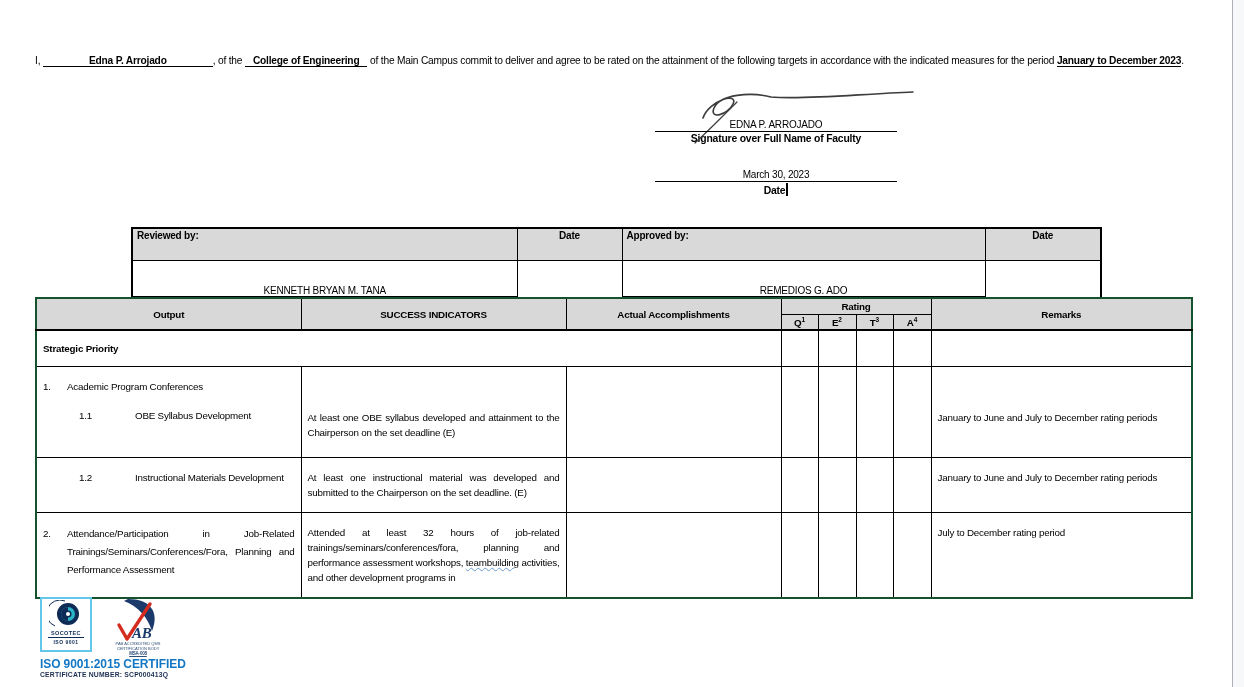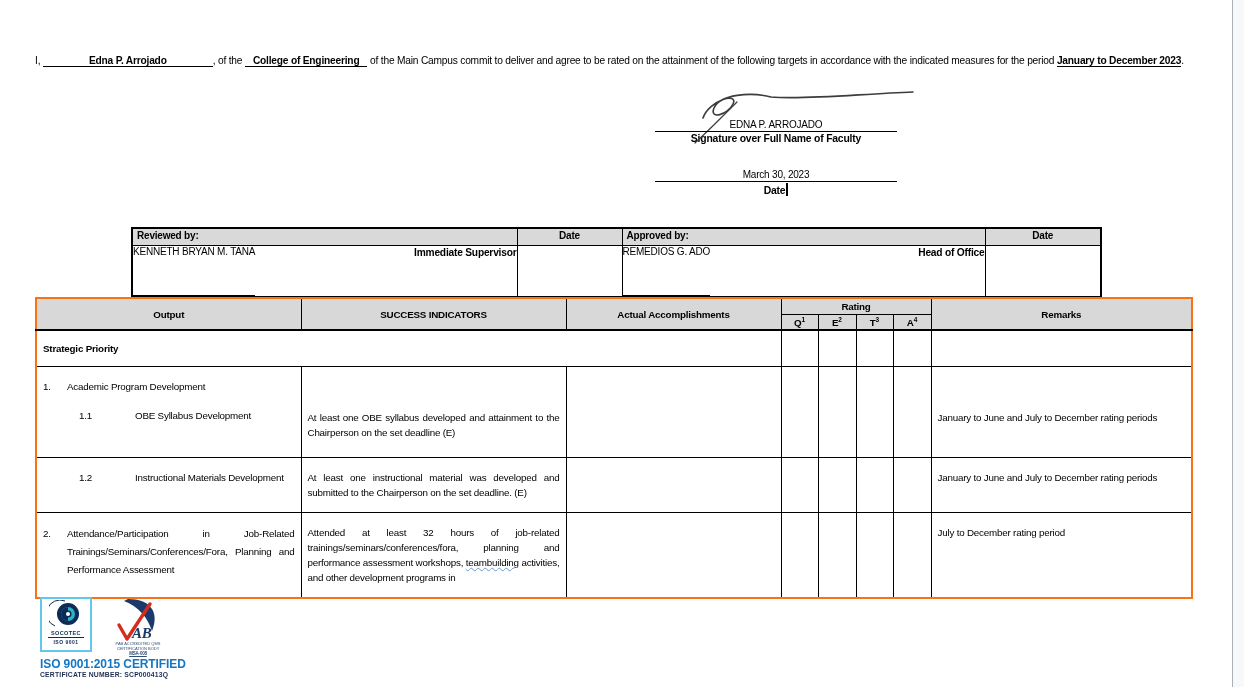--- a/index.html
+++ b/index.html
@@ -40,32 +40,32 @@
   .cursor { display:inline-block; width:2px; height:13px; background:#000; vertical-align:-2px; margin-left:1px; }
 
   
   table.review {
     position:absolute; left:131px; top:227px; width:969px;
     border-collapse:collapse; table-layout:fixed; font-size:10px;
     border:2px solid #000;
   }
   table.review td { border:1px solid #000; padding:0; vertical-align:top; }
   table.review tr.hd td {
-    background:#d9d9d9; font-weight:bold; height:17px; padding:1px 4px;
+    background:#d9d9d9; font-weight:bold; height:32px; padding:1px 4px;
   }
   table.review td.c { text-align:center; }
-  .stack { display:flex; justify-content:space-between; height:50px; }
+  .stack { display:flex; flex-direction:column; justify-content:flex-end; height:50px; }
   .rt-name { text-align:center; border-bottom:1px solid #000; padding-bottom:0; font-size:10px; }
   .rt-role { text-align:center; font-weight:bold; font-size:10.2px; padding:1px 0 2px; }
 
   
   table.main {
     position:absolute; left:35px; top:297px; width:1156px;
     border-collapse:collapse; table-layout:fixed; font-size:9.8px;
-    border:2px solid #f97316;
+    border:2px solid #14532d;
   }
   table.main td { border:1px solid #000; vertical-align:top; padding:12px 6px; }
   table.main tr.hd td {
     background:#d8d8d8; font-weight:bold; text-align:center;
     padding:1px 2px; vertical-align:middle;
   }
   table.main tr.hd2 td { border-bottom:2px solid #000; }
   sup { font-size:6.5px; letter-spacing:0; }
   td.section-cell { vertical-align:bottom; font-weight:bold; padding-bottom:2px; height:33px; }
   .num-row { display:flex; }
@@ -194,21 +194,21 @@
       <td></td>
       <td></td>
       <td></td>
       <td></td>
     </tr>
 
     <tr style="height:91px">
       <td>
         <div class="num-row lh15">
           <span class="no">1.</span>
-          <span>Academic Program Development</span>
+          <span>Academic Program Conferences</span>
         </div>
         <div class="num-row sub mt14 lh15">
           <span class="no">1.1</span>
           <span>OBE Syllabus Development</span>
         </div>
       </td>
       <td>
         <div class="just lh15 pt30">At least one OBE syllabus developed and attainment to the Chairperson on the set deadline (E)</div>
       </td>
       <td></td>

